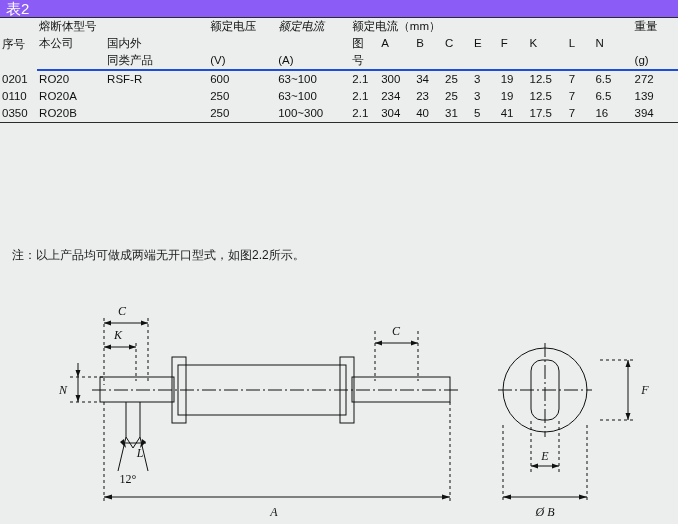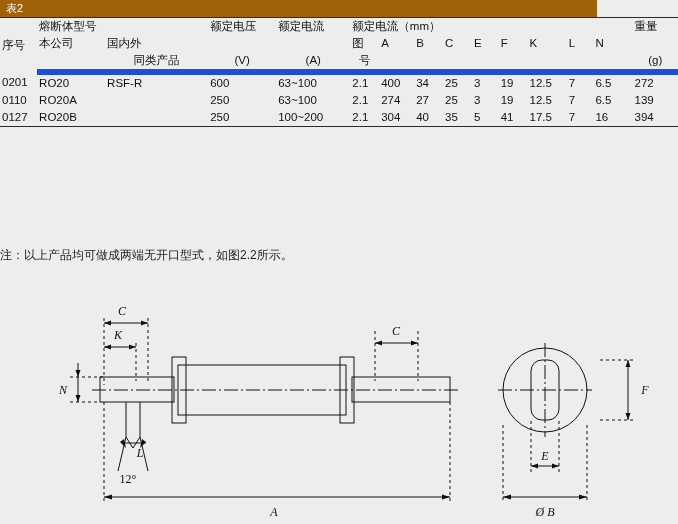--- a/index.html
+++ b/index.html
@@ -13,25 +13,25 @@
     font-family: "Liberation Sans", sans-serif;
     color: #1a1a1a;
     position: relative;
     overflow: hidden;
   }
   
   .caption-bar {
     position: absolute;
     left: 0;
     top: 0;
-    width: 597px;
+    width: 678px;
     height: 17px;
-    background: #a16207;
+    background: #8b5cf6;
     color: #ffffff;
-    font-size: 11px;
+    font-size: 15px;
     line-height: 17px;
     padding-left: 6px;
     box-sizing: border-box;
   }
   
   .spec-table {
     position: absolute;
     left: 0;
     top: 17px;
     width: 678px;
@@ -42,49 +42,48 @@
   .spec-table td, .spec-table th {
     padding: 0 2px;
     font-weight: normal;
     text-align: left;
     vertical-align: middle;
     height: 17px;
     line-height: 17px;
     white-space: nowrap;
   }
   .line-under-head td {
-    border-bottom: 6px solid #1d4ed8;
-    text-align: center;
+    border-bottom: 2px solid #1d4ed8;
   }
   .head-top td {
     border-top: 1px solid #2b2b2b;
   }
   .row-sep td {
     border-bottom: 1px solid #2b2b2b;
   }
   .c-seq      { width: 32px; }
   .c-ours     { width: 62px; margin-left: 28px; }
   .c-other    { width: 96px; }
   .c-volt     { width: 62px; }
-  .c-cur      { width: 68px; }
+  .c-cur      { width: 68px; font-style: italic; }
   .c-fig      { width: 24px; }
   .c-a        { width: 30px; }
   .c-b        { width: 24px; }
   .c-c        { width: 24px; }
   .c-e        { width: 22px; }
   .c-f        { width: 24px; }
   .c-k        { width: 34px; }
   .c-l        { width: 22px; }
   .c-n        { width: 34px; }
   .c-w        { width: 40px; }
   .ralign { text-align: left; margin-left: 48px; }
 
   .note {
     position: absolute;
-    left: 0;
+    left: 12px;
     top: 247px;
     font-size: 12px;
     color: #1a1a1a;
   }
 
   
   .drawing {
     position: absolute;
     left: 0;
     top: 285px;
@@ -151,57 +150,57 @@
       <td class="ralign">(g)</td>
     </tr>
 
     <tr>
       <td>0201</td>
       <td>RO20</td>
       <td>RSF-R</td>
       <td>600</td>
       <td>63~100</td>
       <td>2.1</td>
-      <td>400</td>
+      <td>300</td>
       <td>34</td>
       <td>25</td>
       <td>3</td>
       <td>19</td>
       <td>12.5</td>
       <td>7</td>
       <td>6.5</td>
       <td class="ralign">272</td>
     </tr>
     <tr>
       <td>0110</td>
       <td>RO20A</td>
       <td></td>
       <td>250</td>
       <td>63~100</td>
       <td>2.1</td>
-      <td>274</td>
-      <td>27</td>
+      <td>234</td>
+      <td>23</td>
       <td>25</td>
       <td>3</td>
       <td>19</td>
       <td>12.5</td>
       <td>7</td>
       <td>6.5</td>
       <td class="ralign">139</td>
     </tr>
     <tr class="row-sep">
-      <td>0127</td>
+      <td>0350</td>
       <td>RO20B</td>
       <td></td>
       <td>250</td>
-      <td>100~200</td>
+      <td>100~300</td>
       <td>2.1</td>
       <td>304</td>
       <td>40</td>
-      <td>35</td>
+      <td>31</td>
       <td>5</td>
       <td>41</td>
       <td>17.5</td>
       <td>7</td>
       <td>16</td>
       <td class="ralign">394</td>
     </tr>
   </tbody>
 </table>
 

